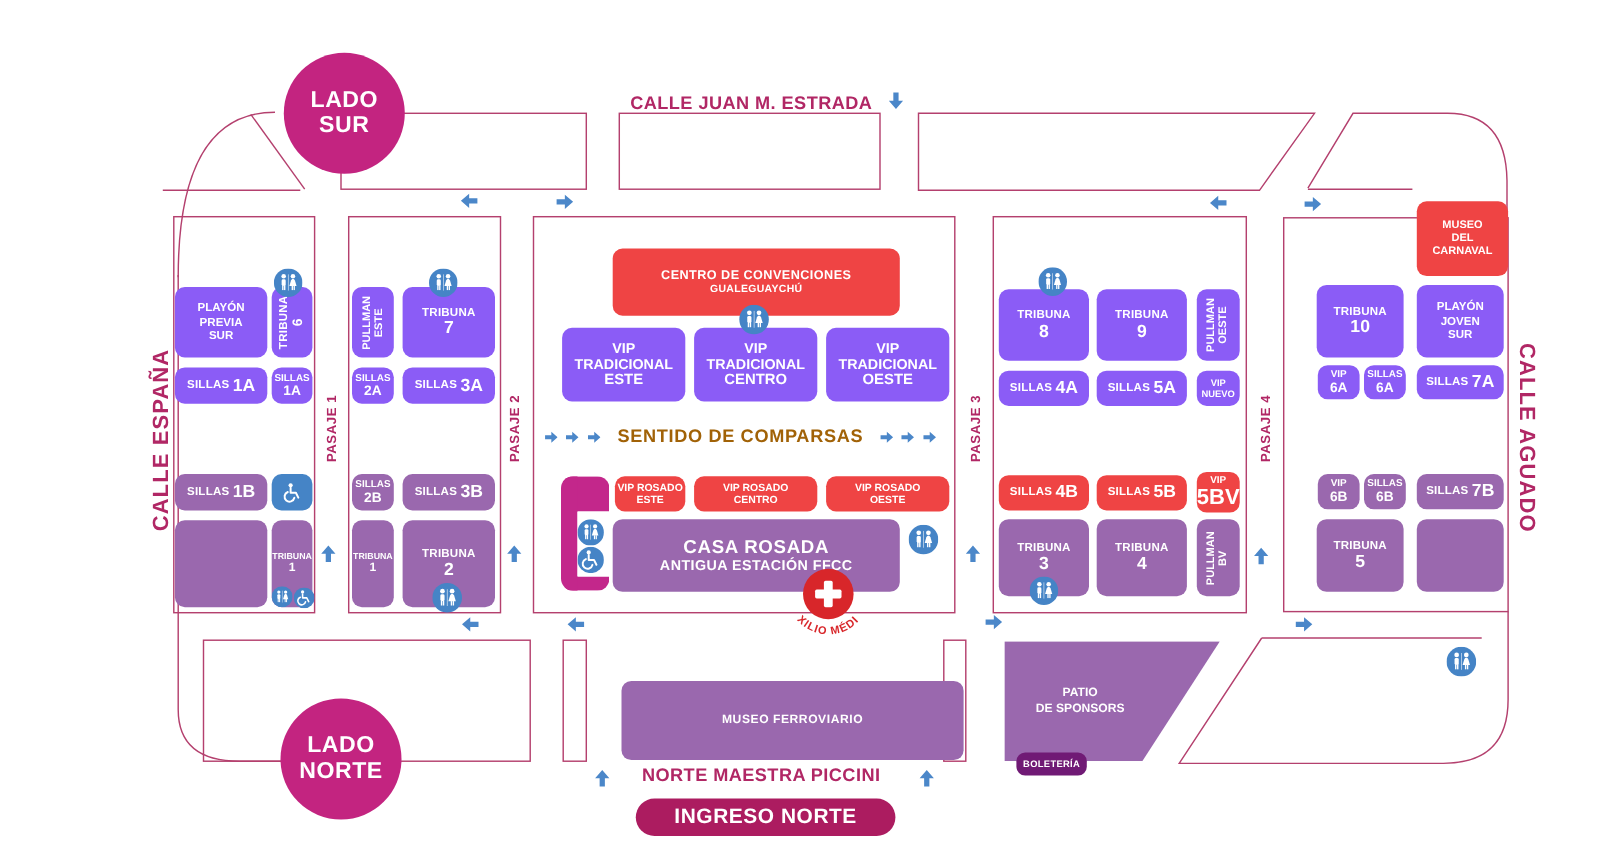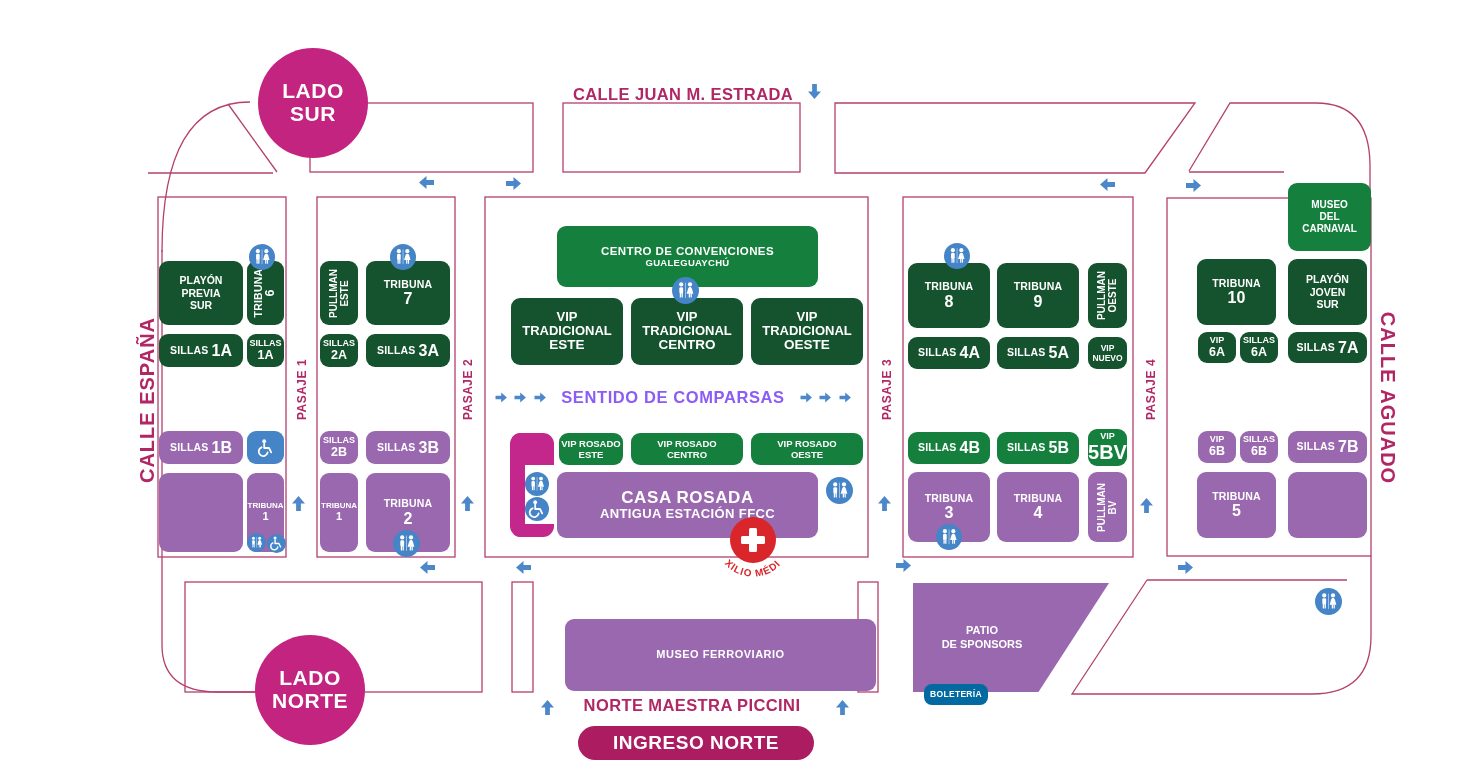--- a/index.html
+++ b/index.html
@@ -1,25 +1,25 @@
 <!DOCTYPE html>
 <html><head>
 <meta charset="utf-8">
 <style>
   html,body{margin:0;padding:0;background:#fff;}
   #stage{position:relative;width:1464px;height:765px;background:#fff;overflow:hidden;
          font-family:"Liberation Sans",sans-serif;font-weight:700;}
   svg.lines{position:absolute;left:0;top:0;z-index:1;}
   .box{position:absolute;z-index:2;border-radius:9px;color:#fff;display:flex;
        align-items:center;justify-content:center;text-align:center;line-height:1.08;}
-  .salmon{background:#14532d}
-  .mag{background:#15803d}
+  .salmon{background:#8b5cf6}
+  .mag{background:#ef4444}
   .pur{background:#9a68ae}
   .bluebg{background:#4584c6}
-  .pillbg{background:#0369a1}
+  .pillbg{background:#701a75}
   .row{flex-direction:row;gap:3px}
   .col{flex-direction:column}
   .w1{font-size:10.5px;letter-spacing:.2px}
   .n1{font-size:16px}
   .w2{font-size:9px}
   .n2{font-size:12.5px}
   .w3{font-size:8px}
   .n3{font-size:11px}
   .ml{white-space:pre-line;font-size:10.5px;line-height:1.18}
   .ml10{white-space:pre-line;font-size:10px;line-height:1.2}
@@ -32,21 +32,21 @@
   .pill{position:absolute;z-index:5;background:#ac1c60;border-radius:17px;color:#fff;
        display:flex;align-items:center;justify-content:center;font-size:19px;letter-spacing:.5px}
   .street{position:absolute;z-index:4;color:#b12765;font-size:16.5px;letter-spacing:.4px;
        display:flex;align-items:center;justify-content:center;text-align:center;white-space:nowrap}
   .rm90{transform:rotate(-90deg)}
   .rp90{transform:rotate(90deg)}
   .bigstreet{font-size:20px;letter-spacing:1px}
   .pasaje{position:absolute;z-index:4;color:#b12765;font-size:12px;letter-spacing:.5px;
        display:flex;align-items:center;justify-content:center;white-space:nowrap;transform:rotate(-90deg)}
   .sentido{position:absolute;z-index:4;display:flex;align-items:center;gap:7px;justify-content:center}
-  .sentido .txt{color:#8b5cf6;font-size:16.5px;letter-spacing:.6px;margin:0 8px;white-space:nowrap}
+  .sentido .txt{color:#a16207;font-size:16.5px;letter-spacing:.6px;margin:0 8px;white-space:nowrap}
   .ic{position:absolute;z-index:6;display:block}
   .ar{width:17px;height:15px;display:block}
   .ar path{fill:#4b87c9}
   .arwrap{position:absolute;z-index:6}
   .up{transform:rotate(-90deg)}
   .down{transform:rotate(90deg)}
   .left{transform:rotate(180deg)}
   .bracket{position:absolute;z-index:2;left:510px;top:433px;width:44px;height:104px;
        border-left:15px solid #c3278b;border-top:32px solid #c3278b;border-bottom:13px solid #c3278b;
        border-radius:11px;box-sizing:border-box;background:transparent}

